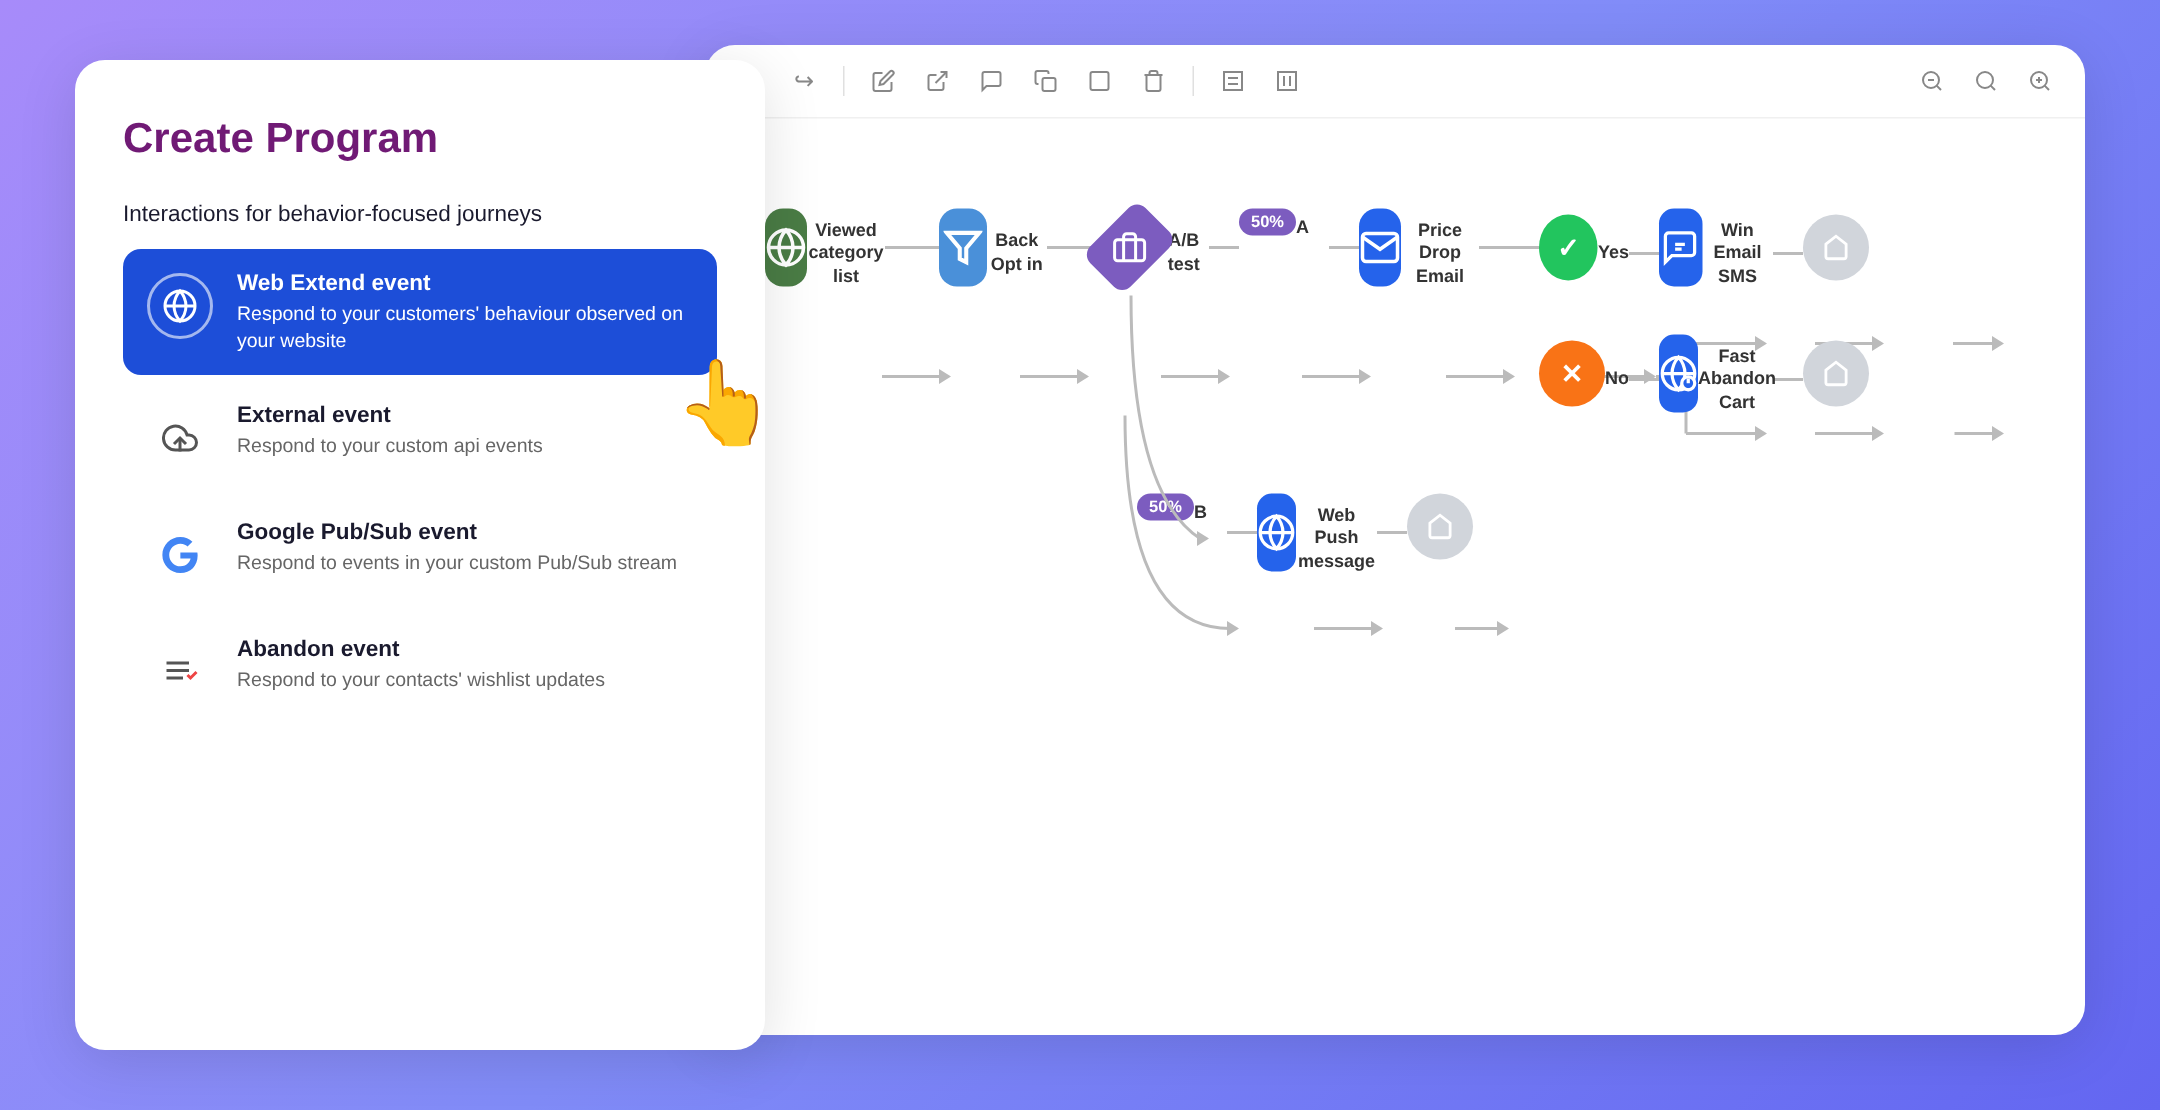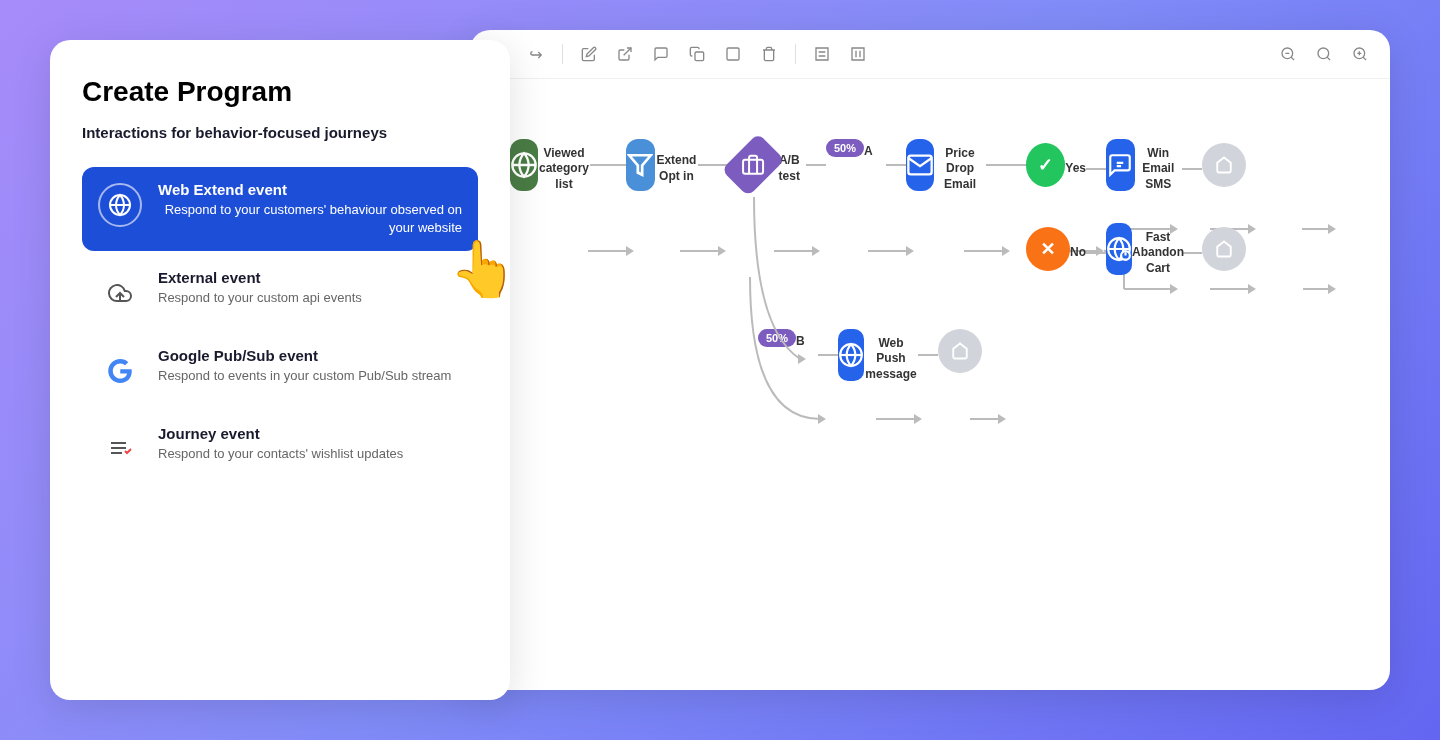--- a/index.html
+++ b/index.html
@@ -32,29 +32,29 @@
       position: absolute;
       left: 0;
       top: 10px;
       z-index: 2;
       box-shadow: 0 8px 40px rgba(0,0,0,0.12);
     }
 
     .panel-title {
       font-size: 28px;
       font-weight: 800;
-      color: #000000;
-      margin-bottom: 14px;
+      color: #701a75;
+      margin-bottom: 24px;
     }
 
     .panel-subtitle {
       font-size: 15px;
-      font-weight: 700;
+      font-weight: 400;
       color: #1a1a2e;
-      margin-bottom: 24px;
+      margin-bottom: 13px;
       line-height: 1.4;
     }
 
     .event-item {
       display: flex;
       align-items: flex-start;
       padding: 14px 16px;
       border-radius: 12px;
       margin-bottom: 4px;
       cursor: pointer;
@@ -99,21 +99,20 @@
       font-size: 15px;
       font-weight: 700;
       color: #1a1a2e;
       margin-bottom: 3px;
     }
 
     .event-desc {
       font-size: 13px;
       color: #666;
       line-height: 1.4;
-      text-align: right;
     }
 
     
     .right-panel {
       background: white;
       border-radius: 20px;
       width: 920px;
       height: 660px;
       position: absolute;
       right: 0;
@@ -287,21 +286,21 @@
     <div class="event-item">
       <div class="event-icon">
         <svg viewBox="0 0 24 24" fill="none" stroke="#555" stroke-width="2" width="24" height="24">
           <line x1="3" y1="6" x2="18" y2="6"></line>
           <line x1="3" y1="11" x2="18" y2="11"></line>
           <line x1="3" y1="16" x2="14" y2="16"></line>
           <path d="M17 14l2 2 4-4" stroke="#e44"></path>
         </svg>
       </div>
       <div>
-        <div class="event-title">Journey event</div>
+        <div class="event-title">Abandon event</div>
         <div class="event-desc">Respond to your contacts' wishlist updates</div>
       </div>
     </div>
   </div>
 
   <div class="right-panel">
 
     <div class="toolbar">
       <button class="toolbar-btn" title="Undo">↩</button>
       <button class="toolbar-btn" title="Redo">↪</button>
@@ -452,21 +451,21 @@
           <div style="width:36px; height:52px; display:flex; align-items:center;">
             <div style="height:2px; width:100%; background:#bbb;"></div>
           </div>
 
           <div class="node" style="width:72px;">
             <div class="node-icon blue">
               <svg width="26" height="26" viewBox="0 0 24 24" fill="none" stroke="white" stroke-width="2.5">
                 <polygon points="22 3 2 3 10 12.46 10 19 14 21 14 12.46 22 3"></polygon>
               </svg>
             </div>
-            <div class="node-label">Extend Opt in</div>
+            <div class="node-label">Back Opt in</div>
           </div>
 
           <div style="width:36px; height:52px; display:flex; align-items:center;">
             <div style="height:2px; width:100%; background:#bbb;"></div>
           </div>
 
           <div class="node" style="width:72px;">
             <div style="width:52px; height:52px; background:#7c5cbf; transform:rotate(45deg); border-radius:8px; display:flex; align-items:center; justify-content:center; margin-bottom:8px;">
               <svg width="24" height="24" viewBox="0 0 24 24" fill="none" stroke="white" stroke-width="2" style="transform:rotate(-45deg)">
                 <rect x="2" y="7" width="20" height="14" rx="2"></rect>

